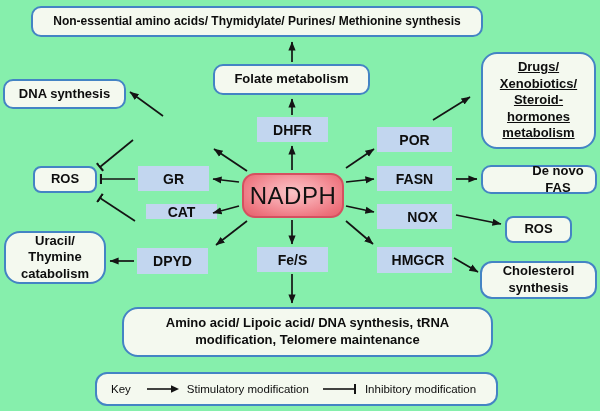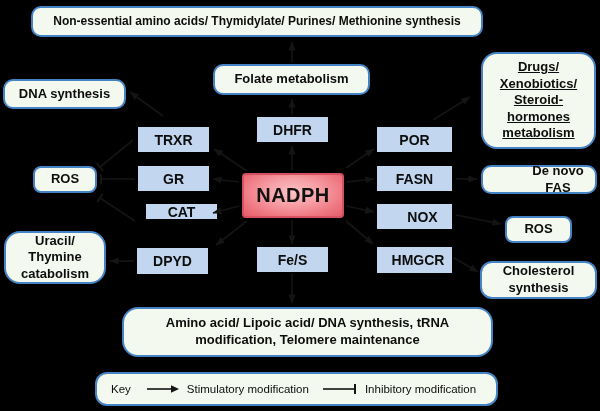--- a/index.html
+++ b/index.html
@@ -4,21 +4,21 @@
 <title>NADPH pathway diagram</title>
 <style>
   html,body{margin:0;padding:0;}
   body{
     width:600px;height:411px;
     font-family:"Liberation Sans","DejaVu Sans",sans-serif;
     background:#ecf3e5;
   }
   #stage{
     position:relative;width:600px;height:411px;overflow:hidden;
-    background:#000000;
+    background:#86efac;
   }
   .outbox{
     position:absolute;
     border:2px solid #4484c4;
     border-radius:10px;
     background:#f4f9ef;
     display:flex;align-items:center;justify-content:center;
     text-align:center;
     font-weight:bold;color:#0d0d0d;
     white-space:pre-line;
@@ -30,25 +30,25 @@
     background:#c2d6ef;
     display:flex;align-items:center;justify-content:center;
     text-align:center;
     font-weight:bold;color:#0d0d0d;
     font-size:14px;
     box-sizing:border-box;
   }
   .nadph{
     position:absolute;
     border:2px solid #d55060;
-    border-radius:4px;
+    border-radius:13px;
     background:radial-gradient(ellipse at 50% 42%, #fbc3c6 0%, #f6a0a7 38%, #ee7680 75%, #e65f6b 100%);
     display:flex;align-items:center;justify-content:center;
-    font-weight:bold;color:#111;
-    font-size:20px;letter-spacing:0.5px;
+    font-weight:normal;color:#111;
+    font-size:24px;letter-spacing:0.5px;
     box-sizing:border-box;
   }
   .keybox{
     position:absolute;
     border:2px solid #4484c4;
     border-radius:12px;
     background:#f4f9ef;
     display:flex;align-items:center;
     gap:7px;padding:0 8px 0 14px;
     font-size:11.5px;color:#0d0d0d;
@@ -82,21 +82,20 @@
 
   <div class="outbox big-radius" style="left:4px;top:231px;width:102px;height:53px;">Uracil/
 Thymine
 catabolism</div>
 
   <div class="outbox" style="left:480px;top:261px;width:117px;height:38px;border-radius:12px;">Cholesterol
 synthesis</div>
 
   <div class="outbox big-radius" style="left:122px;top:307px;width:371px;height:50px;">Amino acid/ Lipoic acid/ DNA synthesis, tRNA modification, Telomere maintenance</div>
 
-  <div class="bluebox" style="left:138px;top:127px;width:71px;height:25px;">TRXR</div>
   <div class="bluebox" style="left:138px;top:166px;width:71px;height:25px;">GR</div>
   <div class="bluebox" style="left:146px;top:204px;width:71px;height:15px;">CAT</div>
   <div class="bluebox" style="left:137px;top:248px;width:71px;height:26px;">DPYD</div>
   <div class="bluebox" style="left:257px;top:117px;width:71px;height:25px;">DHFR</div>
   <div class="bluebox" style="left:257px;top:247px;width:71px;height:25px;">Fe/S</div>
   <div class="bluebox" style="left:377px;top:127px;width:75px;height:25px;">POR</div>
   <div class="bluebox" style="left:377px;top:166px;width:75px;height:25px;">FASN</div>
   <div class="bluebox" style="left:377px;top:204px;width:75px;height:25px;padding-left:16px;">NOX</div>
   <div class="bluebox" style="left:377px;top:247px;width:75px;height:26px;padding-left:7px;">HMGCR</div>
 

